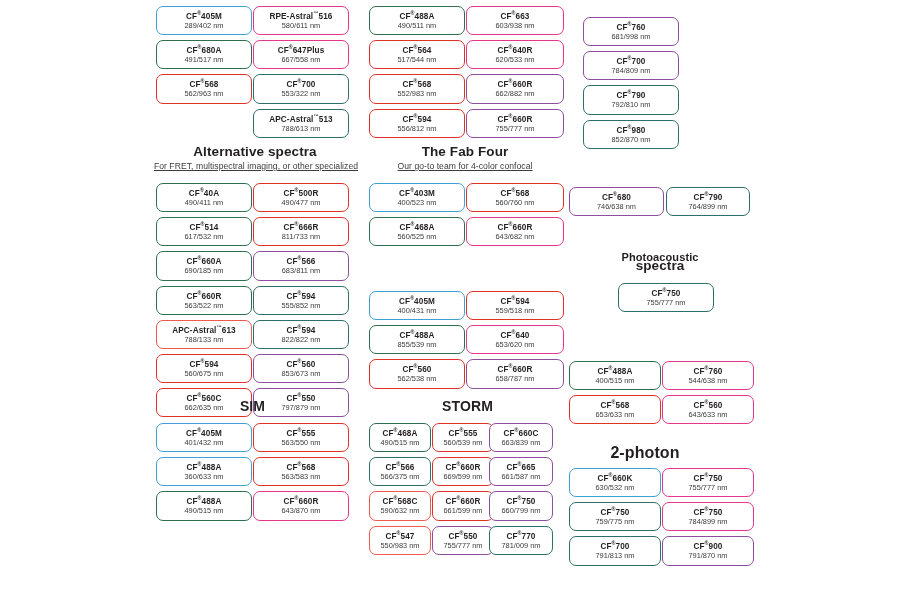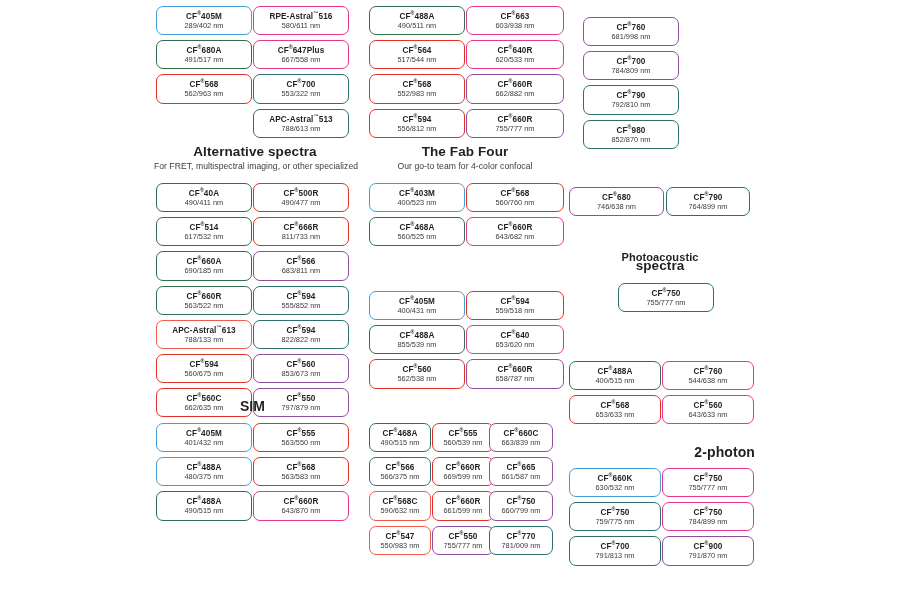--- a/index.html
+++ b/index.html
@@ -50,20 +50,21 @@
     font-weight:bold;
     color:#231f20;
     letter-spacing:.1px;
   }
   .sec-sub{
     position:absolute;
     text-align:center;
     font-size:8.6px;
     color:#3c3c3c;
     letter-spacing:.05px;
+    text-decoration:underline;
   }
 </style>
 </head>
 <body>
 
 <div class="canvas">
 
   <div class="grid" style="left:156px;top:6px;width:96px;gap:5px;">
       <div class="pill" style="border-color: rgb(63, 159, 214);">
         <div class="name">CF<span class="reg">®</span>405M</div>
@@ -311,21 +312,21 @@
       <div class="pill" style="border-color: rgb(230, 53, 140);">
         <div class="name">CF<span class="reg">®</span>760</div>
         <div class="spec">544/638 nm</div>
       </div>
       <div class="pill" style="border-color: rgb(230, 53, 140);">
         <div class="name">CF<span class="reg">®</span>560</div>
         <div class="spec">643/633 nm</div>
       </div>
     </div>
 
-  <div class="sec-title" style="left:565px;top:444px;width:190px;font-size:14px;text-align:right;">2-photon</div>
+  <div class="sec-title" style="left:550px;top:444px;width:190px;font-size:16px;">2-photon</div>
 
   <div class="grid" style="left:569px;top:468px;width:92px;gap:5px;">
       <div class="pill" style="border-color: rgb(63, 159, 214);">
         <div class="name">CF<span class="reg">®</span>660K</div>
         <div class="spec">630/532 nm</div>
       </div>
       <div class="pill" style="border-color: rgb(45, 111, 107);">
         <div class="name">CF<span class="reg">®</span>750</div>
         <div class="spec">759/775 nm</div>
       </div>
@@ -351,21 +352,21 @@
 
   <div class="sec-title" style="left:150px;top:398px;width:205px;font-size:14px;">SIM</div>
 
   <div class="grid" style="left:156px;top:423px;width:96px;gap:5px;">
       <div class="pill" style="border-color: rgb(63, 159, 214);">
         <div class="name">CF<span class="reg">®</span>405M</div>
         <div class="spec">401/432 nm</div>
       </div>
       <div class="pill" style="border-color: rgb(63, 159, 214);">
         <div class="name">CF<span class="reg">®</span>488A</div>
-        <div class="spec">480/375 nm</div>
+        <div class="spec">360/633 nm</div>
       </div>
       <div class="pill" style="border-color: rgb(47, 110, 78);">
         <div class="name">CF<span class="reg">®</span>488A</div>
         <div class="spec">490/515 nm</div>
       </div>
     </div>
   <div class="grid" style="left:253px;top:423px;width:96px;gap:5px;">
       <div class="pill" style="border-color: rgb(224, 49, 39);">
         <div class="name">CF<span class="reg">®</span>555</div>
         <div class="spec">563/550 nm</div>
@@ -373,20 +374,21 @@
       <div class="pill" style="border-color: rgb(224, 49, 39);">
         <div class="name">CF<span class="reg">®</span>568</div>
         <div class="spec">563/583 nm</div>
       </div>
       <div class="pill" style="border-color: rgb(230, 53, 140);">
         <div class="name">CF<span class="reg">®</span>660R</div>
         <div class="spec">643/870 nm</div>
       </div>
     </div>
 
+  <div class="sec-title" style="left:370px;top:398px;width:195px;font-size:14px;">STORM</div>
 
   <div class="grid" style="left:369px;top:423px;width:62px;gap:5px;">
       <div class="pill" style="border-color: rgb(47, 110, 78);">
         <div class="name">CF<span class="reg">®</span>468A</div>
         <div class="spec">490/515 nm</div>
       </div>
       <div class="pill" style="border-color: rgb(45, 111, 107);">
         <div class="name">CF<span class="reg">®</span>566</div>
         <div class="spec">566/375 nm</div>
       </div>

